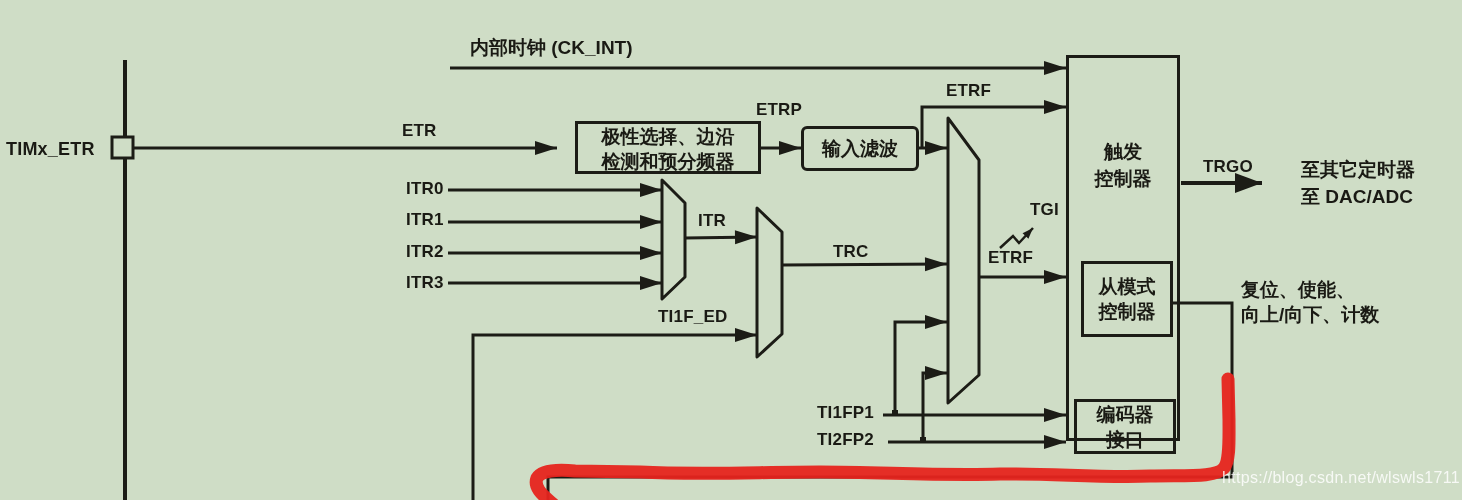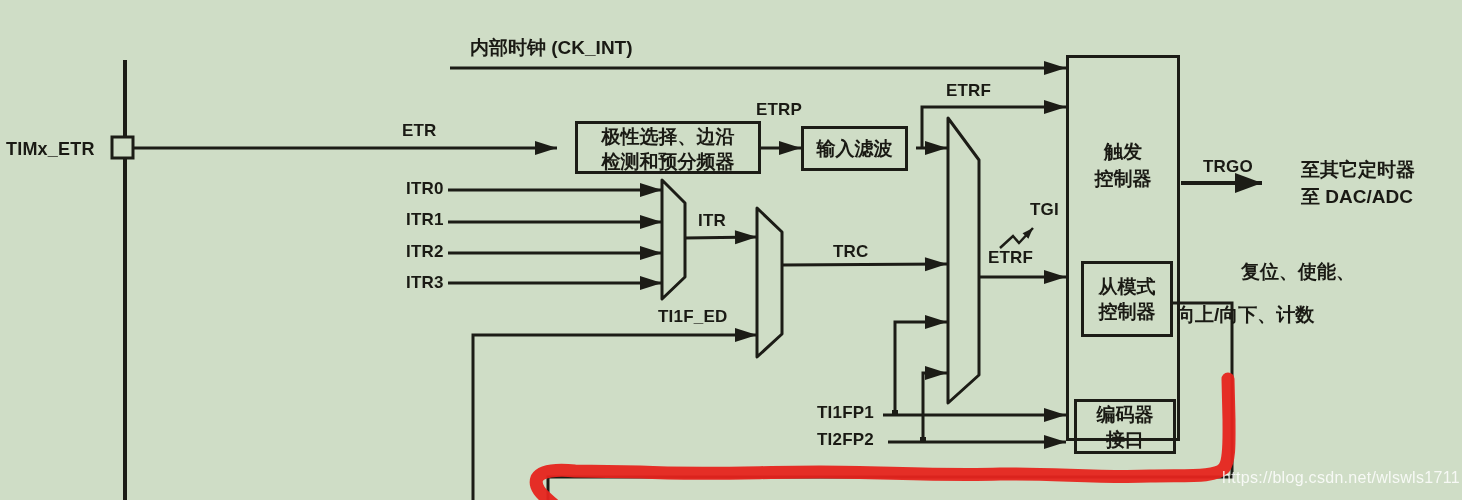--- a/index.html
+++ b/index.html
@@ -87,21 +87,21 @@
              C700,475 760,472 820,472 C880,472 940,476 1000,474
              C1050,473 1100,478 1150,476 C1185,475 1216,478 1224,468
              C1230,461 1229,440 1229,420 L1228,379" fill="none" stroke="#e6241e" stroke-width="13" stroke-linecap="round" stroke-linejoin="round" opacity="0.95"></path>
   </svg>
 
   <div class="box" style="left:575px;top:121px;width:186px;height:53px;justify-content:space-between;">
     <span>极性选择、边沿</span>
     <span>检测和预分频器</span>
   </div>
 
-  <div class="box" style="left:801px;top:126px;width:107px;height:45px;">
+  <div class="box" style="left:801px;top:126px;width:118px;height:45px;border-radius:6px;">
     <span>输入滤波</span>
   </div>
 
   <div class="box" style="left:1066px;top:55px;width:114px;height:386px;justify-content:flex-start;">
     <div class="blockTitle" style="position:static;margin-top:80px;">
       <span>触发</span>
       <span>控制器</span>
     </div>
   </div>
 
@@ -127,17 +127,17 @@
   <div class="lbl sig" style="left:698px;top:212px;">ITR</div>
   <div class="lbl sig" style="left:658px;top:308px;">TI1F_ED</div>
   <div class="lbl sig" style="left:833px;top:243px;">TRC</div>
   <div class="lbl sig" style="left:1030px;top:201px;">TGI</div>
   <div class="lbl sig" style="left:988px;top:249px;">ETRF</div>
   <div class="lbl sig" style="left:1203px;top:158px;">TRGO</div>
   <div class="lbl sig" style="left:817px;top:404px;">TI1FP1</div>
   <div class="lbl sig" style="left:817px;top:431px;">TI2FP2</div>
   <div class="lbl cn" style="left:1301px;top:160px;">至其它定时器</div>
   <div class="lbl cn" style="left:1301px;top:187px;">至 DAC/ADC</div>
-  <div class="lbl cn" style="left:1241px;top:262px;">复位、使能、</div>
-  <div class="lbl cn" style="left:1176px;top:305px;text-align:center;">向上/向下、计数</div>
+  <div class="lbl cn" style="left:1241px;top:280px;">复位、使能、</div>
+  <div class="lbl cn" style="left:1241px;top:305px;text-align:center;">向上/向下、计数</div>
 
   <div id="watermark">https://blog.csdn.net/wlswls1711</div>
 </div>
 
 </body></html>

